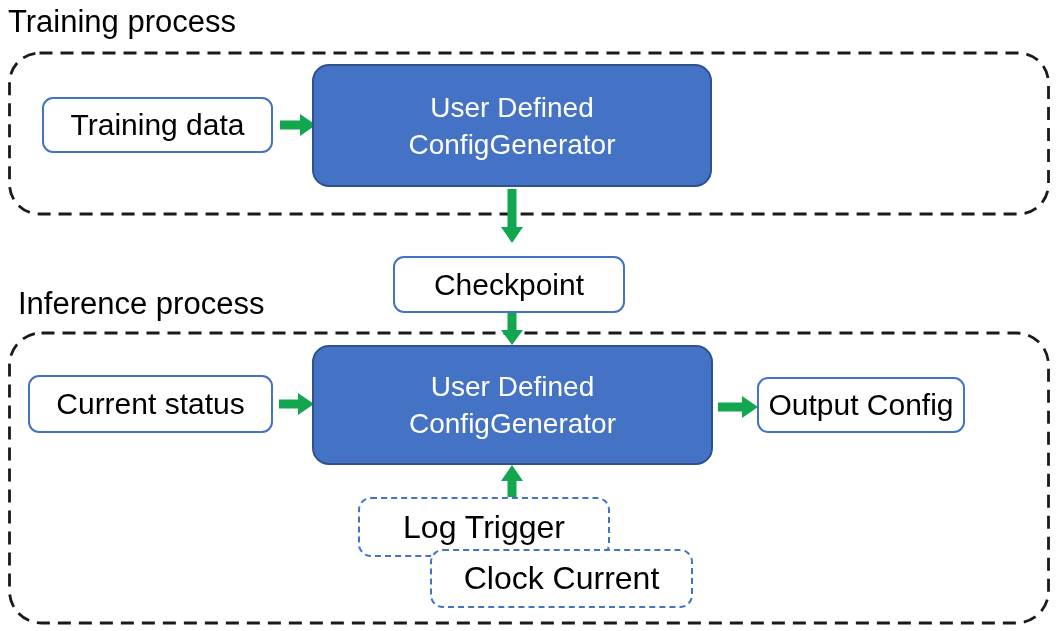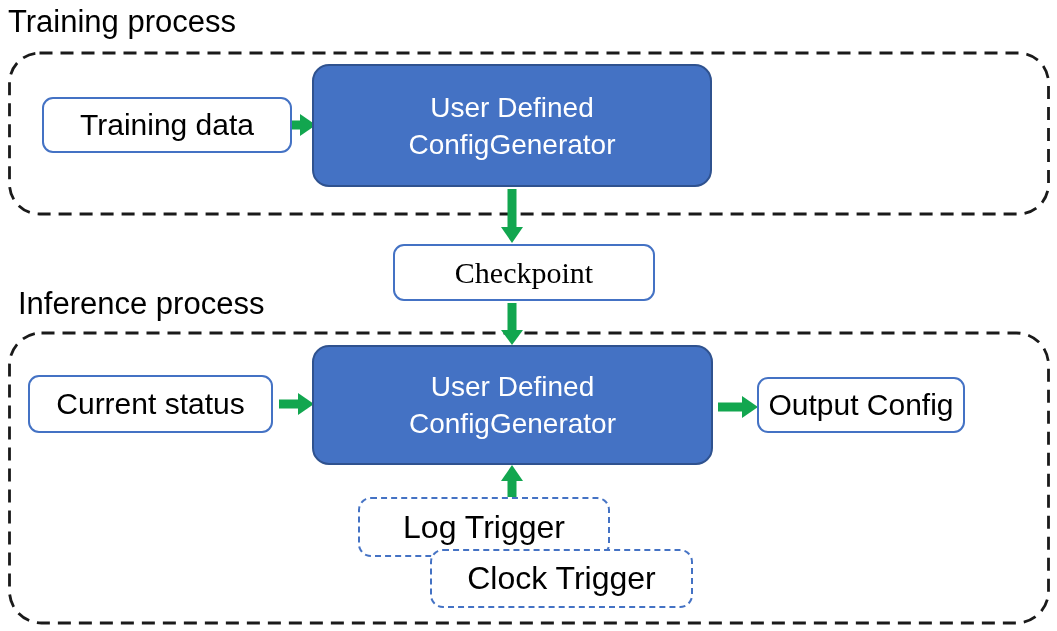--- a/index.html
+++ b/index.html
@@ -106,35 +106,35 @@
     <g>
       <rect x="507.5" y="480" width="9" height="17" fill="#12A64F"></rect>
       <polygon points="501,481 523,481 512,465" fill="#12A64F"></polygon>
     </g>
   </svg>
 
   <div class="abs section-title" style="left:8px; top:4px;">Training process</div>
 
   <div class="abs section-title" style="left:18px; top:286px;">Inference process</div>
 
-  <div class="abs io-box" style="left:42px; top:97px; width:250px; height:56px;">Training data</div>
+  <div class="abs io-box" style="left:42px; top:97px; width:231px; height:56px;">Training data</div>
 
   <div class="abs gen-box" style="left:312px; top:64px; width:400px; height:123px;">
     <span>User Defined</span>
     <span>ConfigGenerator</span>
   </div>
 
-  <div class="abs io-box" style="left:393px; top:244px; width:262px; height:57px;font-family:Liberation Serif, serif;">Checkpoint</div>
+  <div class="abs io-box" style="left:393px; top:256px; width:232px; height:57px;">Checkpoint</div>
 
   <div class="abs io-box" style="left:28px; top:375px; width:245px; height:58px;">Current status</div>
 
   <div class="abs gen-box" style="left:312px; top:345px; width:401px; height:120px;">
     <span>User Defined</span>
     <span>ConfigGenerator</span>
   </div>
 
   <div class="abs io-box" style="left:757px; top:377px; width:208px; height:56px;">Output Config</div>
 
   <div class="abs trigger-box" style="left:358px; top:497px; width:252px; height:60px;">Log Trigger</div>
 
-  <div class="abs trigger-box" style="left:430px; top:549px; width:263px; height:59px;">Clock Trigger</div>
+  <div class="abs trigger-box" style="left:430px; top:549px; width:263px; height:59px;">Clock Current</div>
 
 </div>
 
 </body></html>

